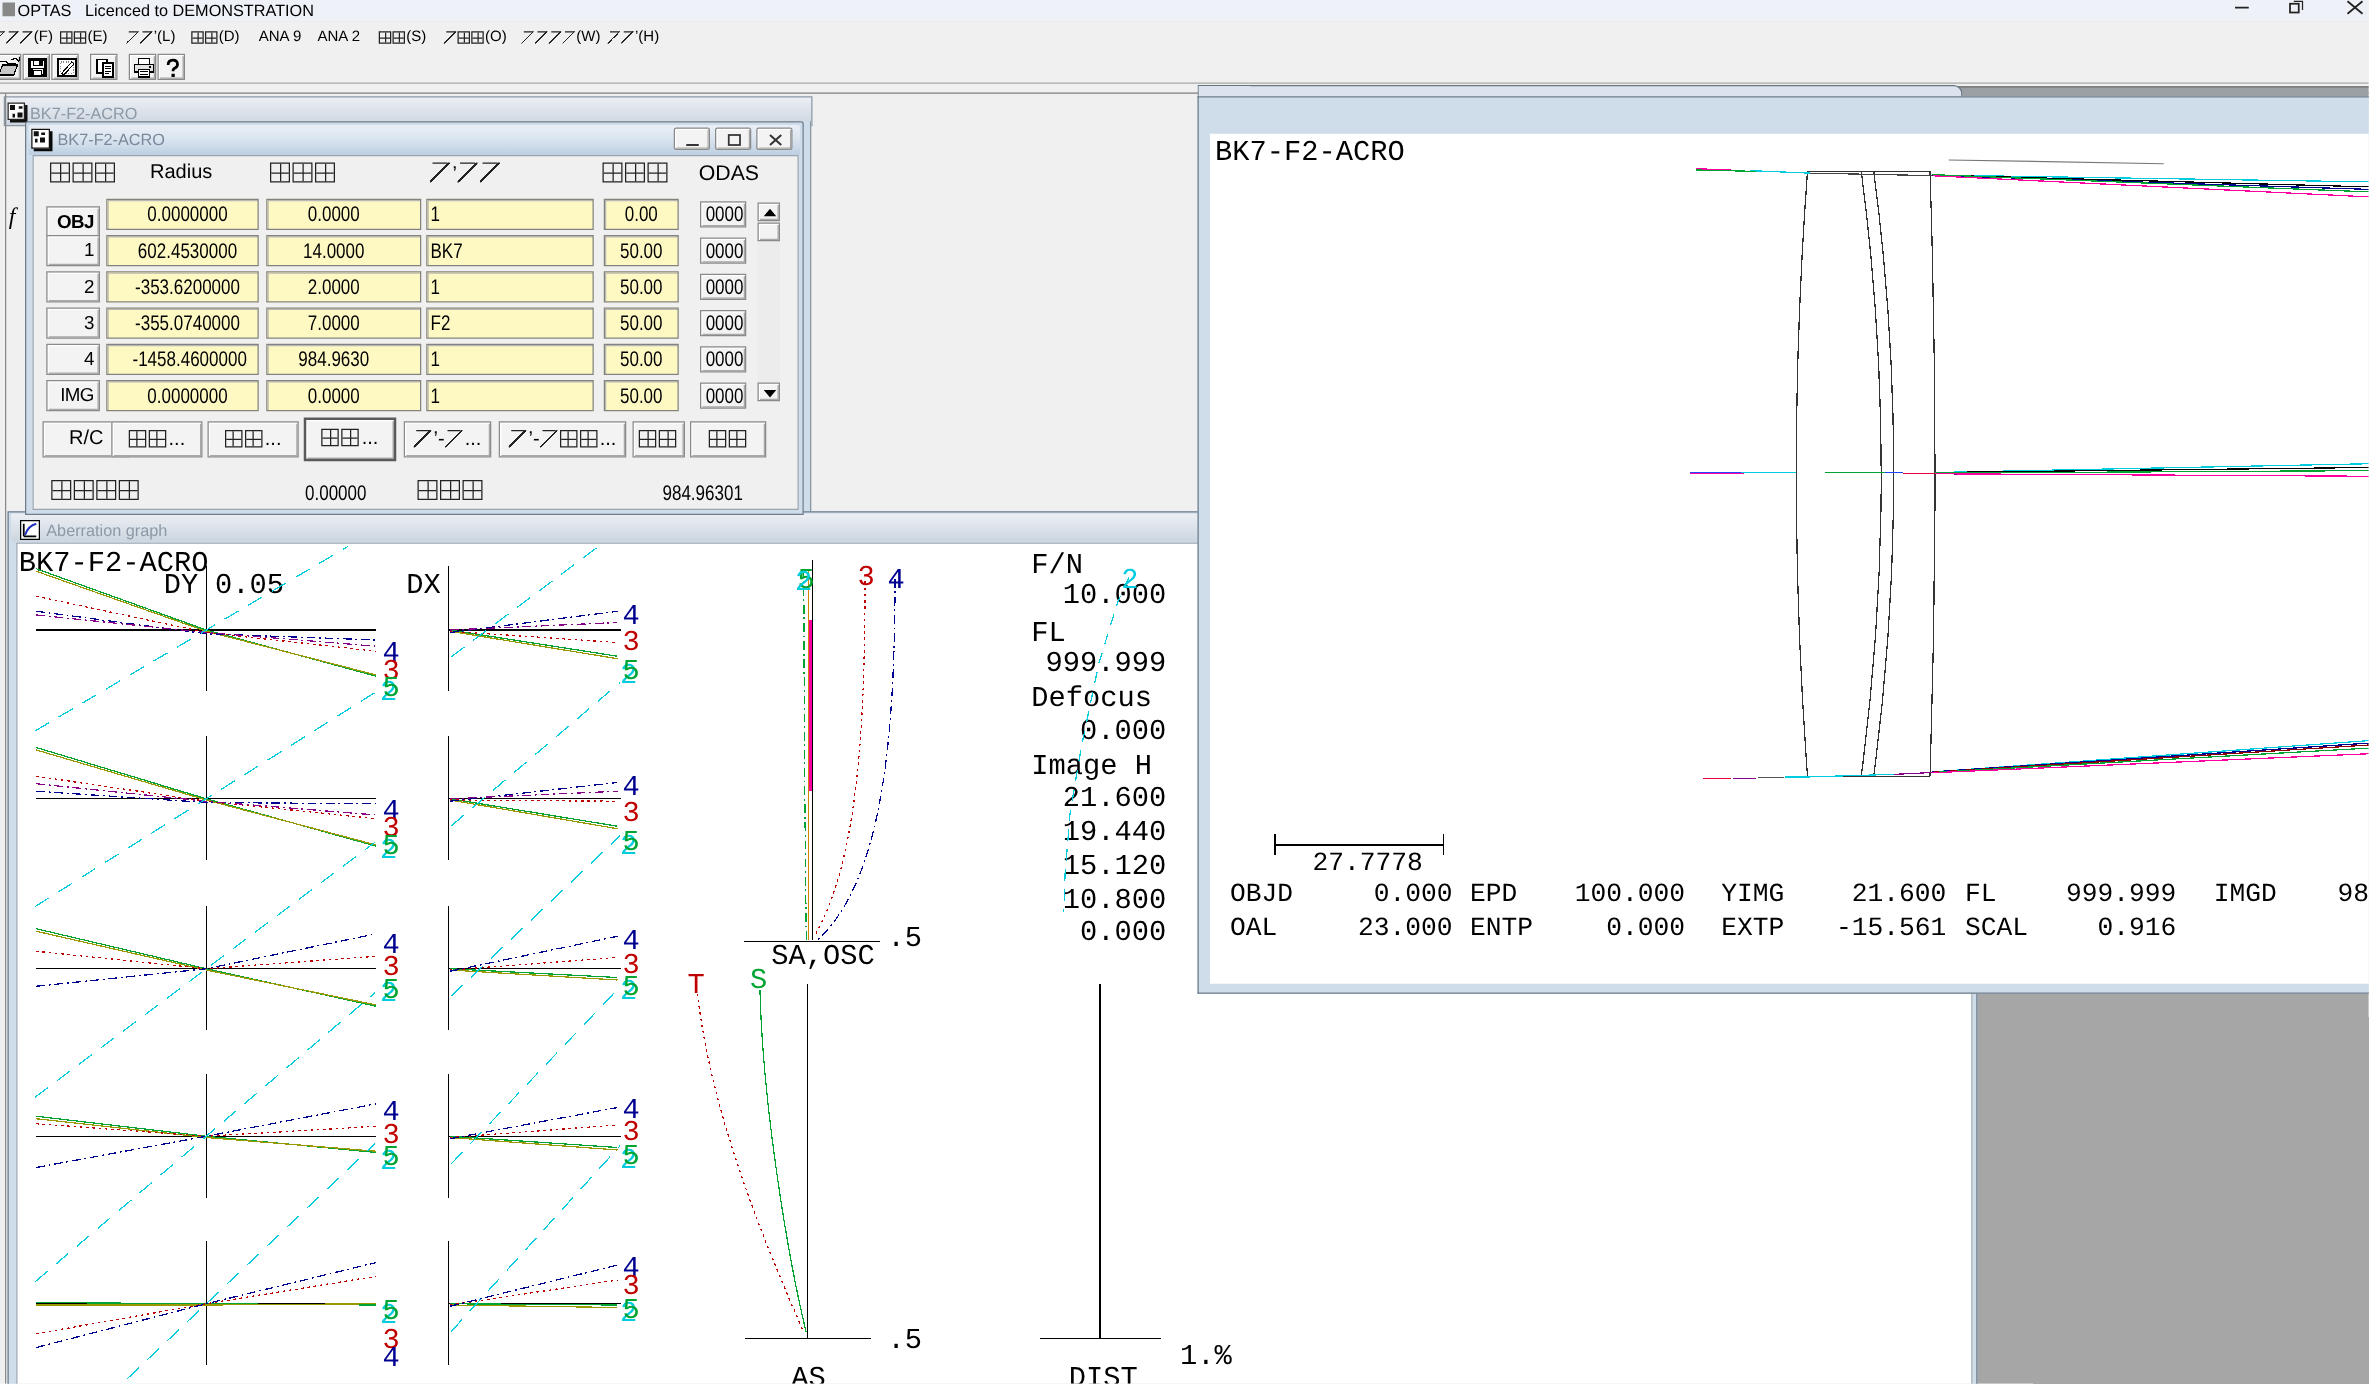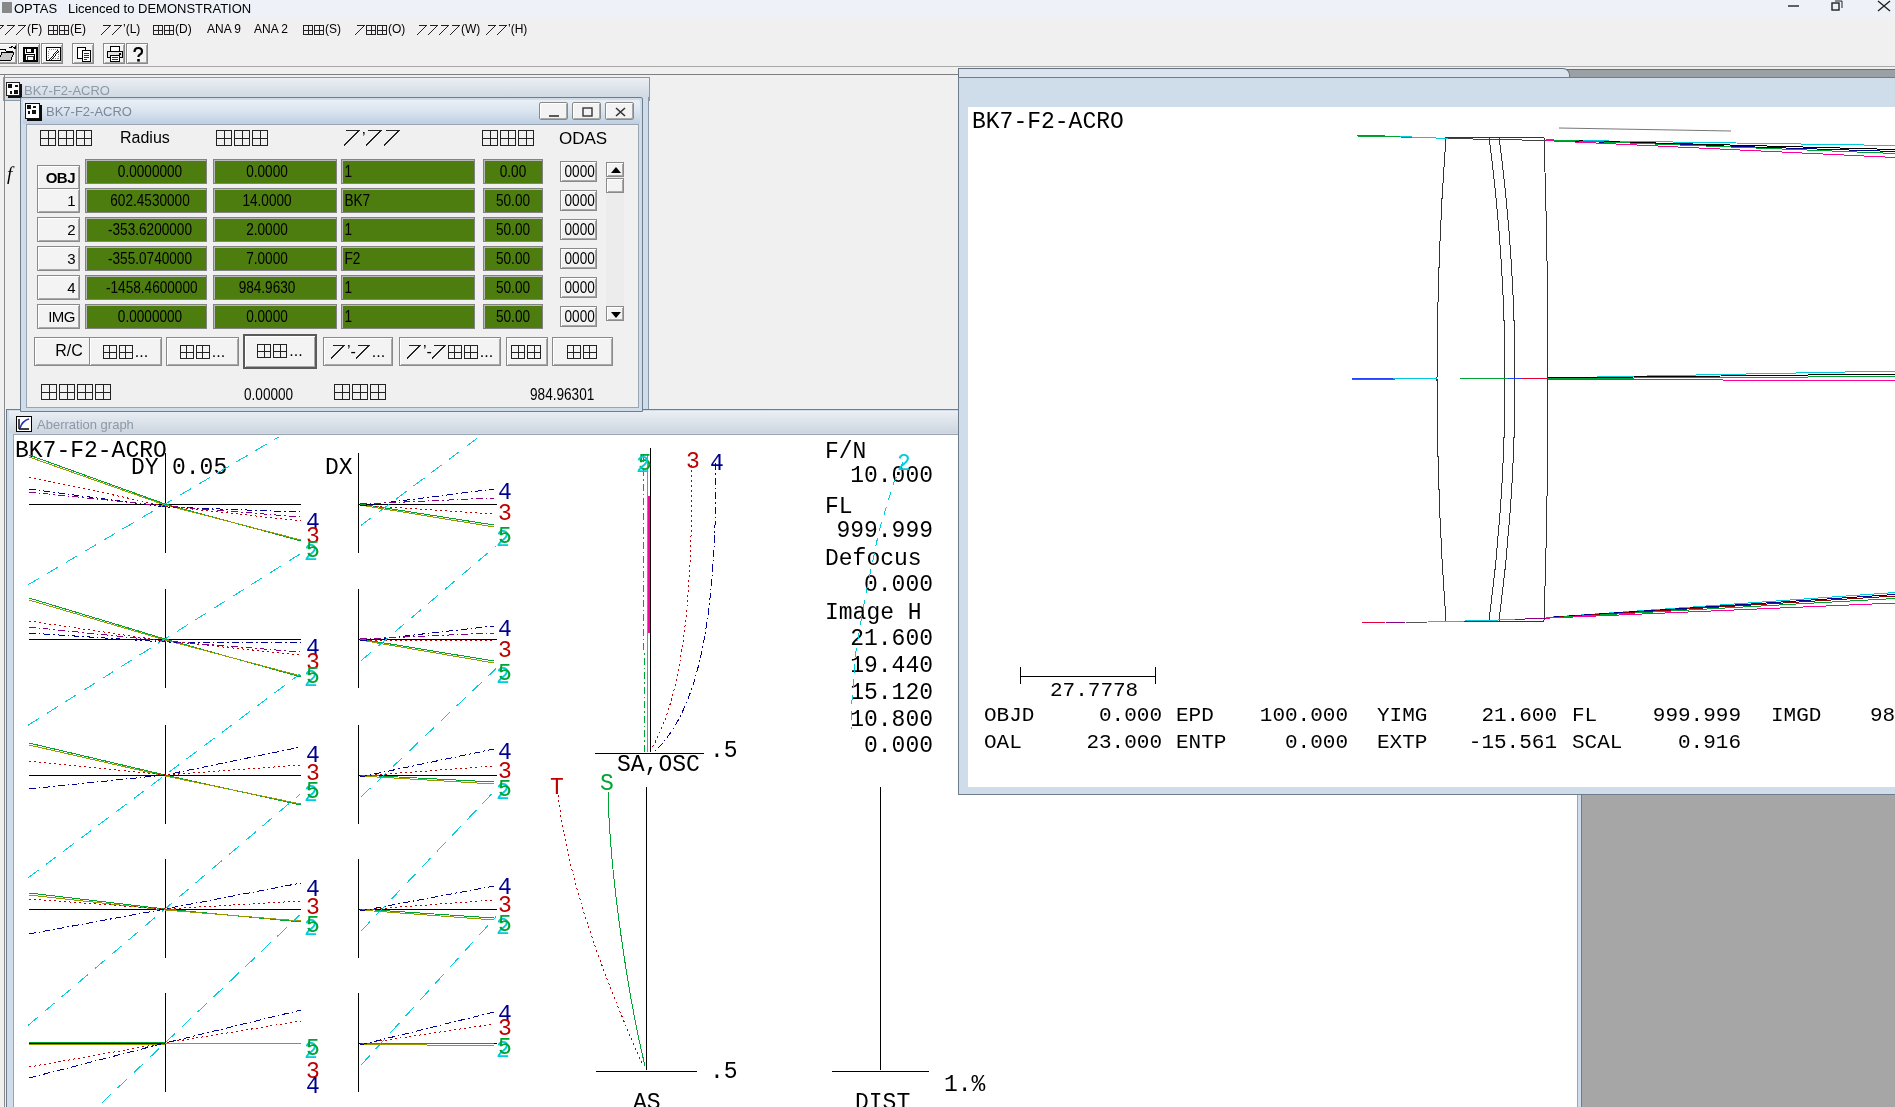--- a/index.html
+++ b/index.html
@@ -11,21 +11,21 @@
                 linear-gradient(#222,#222) 50% 50%/1px 100% no-repeat;}
   
   .a{display:inline-block;box-sizing:border-box;vertical-align:-2px;
      background:linear-gradient(to bottom right,transparent 46%,#222 46% 53%,transparent 53%),
                 linear-gradient(#222,#222) 60% 0/75% 1px no-repeat;}
   .s11{width:10px;height:10px;margin-right:1px;}
   .s16{width:16px;height:16px;margin-right:2px;}
   .s15{width:14px;height:14px;margin-right:2px;}
   .tgrad{background:linear-gradient(180deg,#e7edf5 0%,#cfdded 45%,#a9c2dc 100%);}
   .tgrad2{background:linear-gradient(180deg,#eceff4 0%,#dfe5ec 40%,#ccd5df 100%);}
-  .cell{position:absolute;background:#4d7c0f;border:1px solid #828282;
+  .cell{position:absolute;background:#fef9c3;border:1px solid #828282;
         box-shadow:inset 1px 1px 0 #b8b8b8;}
   .btn{position:absolute;background:#f3f3f3;border:1px solid #8a8a8a;
        box-shadow:inset 1px 1px 0 #ffffff, inset -1px -1px 0 #a8a8a8;}
   .num{font-family:"Liberation Sans",sans-serif;}
   .lbl{width:43px;height:25px;text-align:right;font-size:15px;}
   .lbl{box-sizing:border-box;padding:3px 4px 0 0;letter-spacing:-0.5px;}
   .cell,.btn{box-sizing:border-box;}
   .cell i,.btn i{font-style:normal;display:block;text-align:center;
      transform:scaleX(0.80);transform-origin:50% 50%;letter-spacing:0px;margin-top:2px;font-size:17px;}
   .c1 i{text-indent:10px;} .c2 i{text-indent:-20px;}

